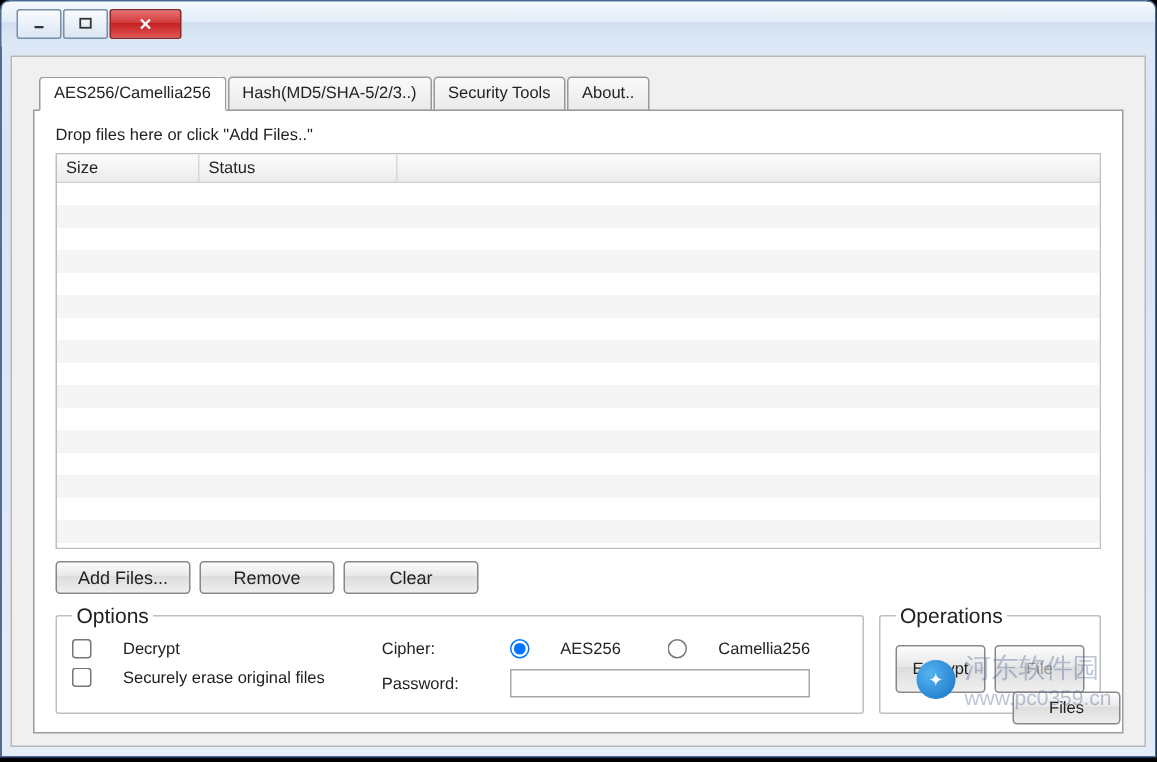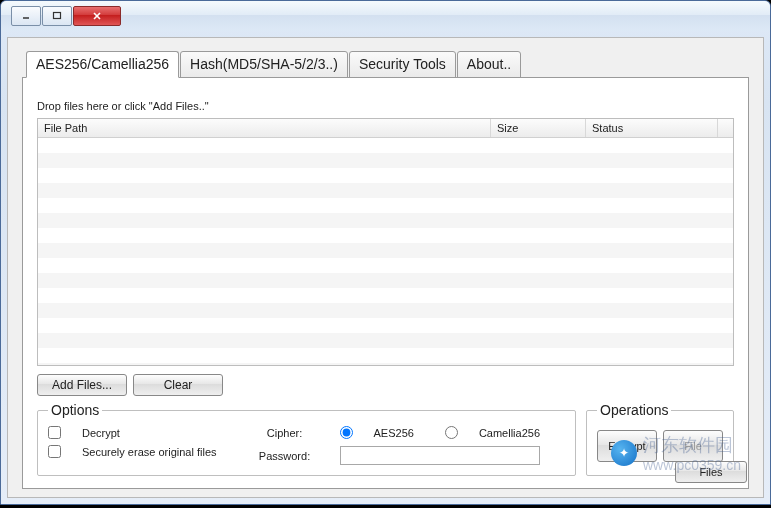--- a/index.html
+++ b/index.html
@@ -29,32 +29,32 @@
     width: 48px; background: linear-gradient(#e87070, #d23a3a 45%, #c41e1e 46%, #e05555);
     border-color: #8a2a2a; color: #fff; font-weight: bold;
   }
   .client {
     flex: 1; margin: 6px; background: #f0f0f0; border: 1px solid #b8b8b8;
     padding: 12px 14px 8px 14px; display: flex; flex-direction: column; position: relative;
   }
   
   .tabs-row { display: flex; position: relative; z-index: 2; margin-left: 4px; }
   .tab {
-    font-size: 14px; color: #222; padding: 4px 9px 4px 9px;
+    font-size: 11px; color: #222; padding: 4px 9px 4px 9px;
     border: 1px solid #9a9a9a; background: linear-gradient(#fafafa, #eaeaea);
     border-top-left-radius: 3px; border-top-right-radius: 3px;
     margin-right: 1px; position: relative; top: 1px;
   }
   .tab.active {
     background: #fff; border-bottom: 1px solid #fff; z-index: 3; top: 1px;
     padding-top: 4px; padding-bottom: 5px; font-weight: normal;
   }
   .tab-panel {
     flex: 1; border: 1px solid #9a9a9a; background: #fff;
-    padding: 22px 14px 12px 14px; display: flex; flex-direction: column;
+    padding: 10px 14px 12px 14px; display: flex; flex-direction: column;
   }
   .hint { font-size: 11px; color: #222; margin-bottom: 6px; }
   
   .listview {
     flex: 1; border: 1px solid #bdbdbd; display: flex; flex-direction: column;
     background: #fff;
   }
   .lv-head { display: flex; height: 19px; background: linear-gradient(#fcfcfc, #ececec); border-bottom: 1px solid #d0d0d0; }
   .lv-col { font-size: 11px; color: #222; display: flex; align-items: center; padding: 0 6px; border-right: 1px solid #d8d8d8; }
   .lv-col.c1 { flex: 1; }
@@ -78,21 +78,21 @@
     border: 1px solid #bfbfbf; border-radius: 2px; padding: 8px 10px 10px 10px;
     font-size: 11px;
   }
   legend { font-size: 14px; color: #222; padding: 0 3px; }
   .options { flex: 1; display: flex; }
   .opt-col { display: flex; flex-direction: column; gap: 6px; }
   .opt-line { display: flex; align-items: center; gap: 21px; font-size: 11px; color: #222; }
   input[type=checkbox], input[type=radio] { width: 13px; height: 13px; }
   .cipher-block { margin-left: 38px; display: flex; flex-direction: column; gap: 7px; }
   .cipher-block .opt-line { align-items: center; }
-  .lbl-inline { width: 60px; text-align: center; margin-right: 4px; }
+  .lbl-inline { width: 60px; text-align: left; margin-right: 4px; }
   .pwd { width: 200px; height: 19px; border: 1px solid #a8a8a8; font-size: 11px; padding: 0 3px; }
   .operations { width: 132px; display: flex; align-items: center; }
   .op-btns { display: flex; gap: 6px; }
   .op-btn {
     width: 60px; height: 32px; font-size: 11px;
     border: 1px solid #888; border-radius: 3px;
     background: linear-gradient(#fdfdfd, #e7e7e7 45%, #dcdcdc 46%, #efefef);
   }
   .op-btn.stop { color: #9a9a9a; }
   .exit-btn {
@@ -146,30 +146,30 @@
       <div class="tab">Security Tools</div>
       <div class="tab">About..</div>
     </div>
 
     <div class="tab-panel">
 
       <div class="hint">Drop files here or click "Add Files.."</div>
 
       <div class="listview">
         <div class="lv-head">
-          <div class="lv-col c1">File Path</div>
           <div class="lv-col c2">Size</div>
           <div class="lv-col c3">Status</div>
           <div class="lv-col c4"></div>
         </div>
         <div class="lv-body"></div>
       </div>
 
       <div class="btn-row">
         <button class="btn">Add Files...</button>
+        <button class="btn">Remove</button>
         <button class="btn">Clear</button>
       </div>
 
       <div class="groups-row">
 
         <fieldset class="options">
           <legend>Options</legend>
           <div class="opt-col">
             <label class="opt-line">
               <input type="checkbox" style="">

